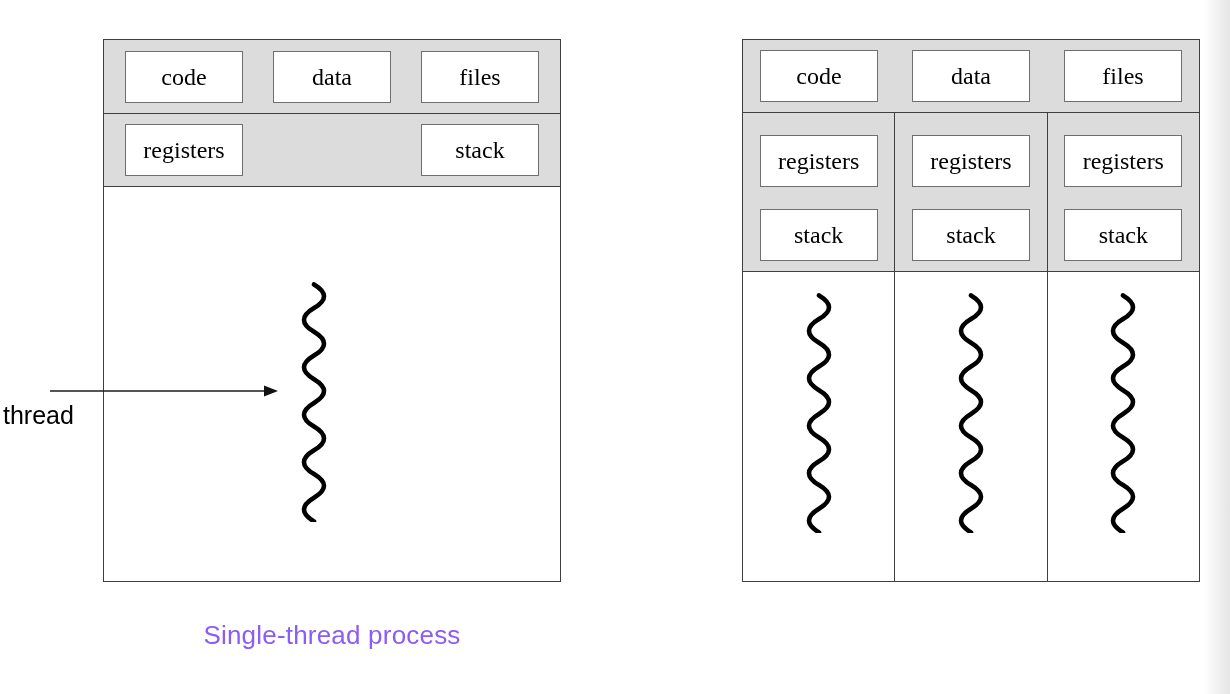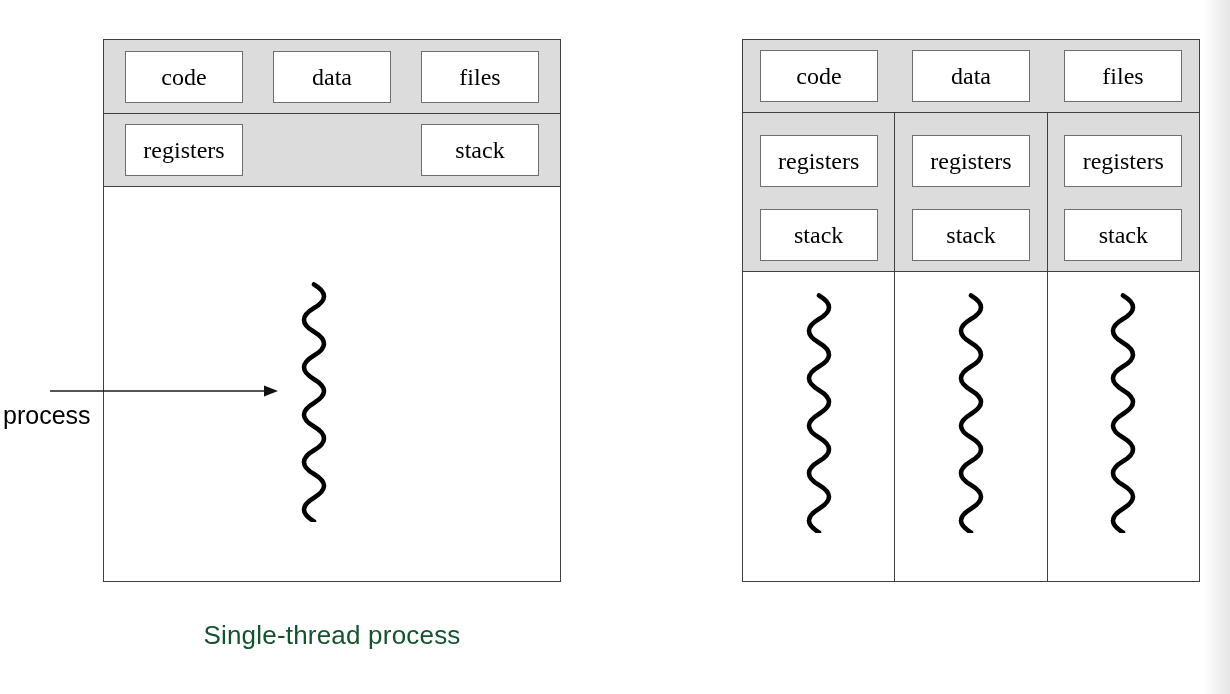--- a/index.html
+++ b/index.html
@@ -66,21 +66,21 @@
   #right-diagram .band-mid .cell{
     flex-direction:column;align-items:center;
     padding-top:11px;row-gap:22px;
   }
   #right-diagram .thread-cols{flex:1;background:#ffffff;}
   #right-diagram .thread-cols .cell{align-items:flex-start;padding-top:21px;}
   
   .caption{
     position:absolute;top:620px;width:458px;
     text-align:center;
-    font-size:26px;color:#14532d;
+    font-size:26px;color:#8b5cf6;
     letter-spacing:0.2px;
   }
   #caption-left{left:103px;}
   #caption-right{left:742px;}
   .thread-label{
     position:absolute;left:3px;top:403px;
     font-size:25px;color:var(--ink);line-height:1;
   }
   .arrow-svg{position:absolute;left:45px;top:381px;}
 </style>
@@ -105,21 +105,21 @@
       <svg class="squiggle" width="30" height="240" viewBox="0 0 30 240">
         <path d="M15 2.4 q20 11.85 0 23.7 q-20 11.85 0 23.7 q20 11.85 0 23.7 q-20 11.85 0 23.7 q20 11.85 0 23.7 q-20 11.85 0 23.7 q20 11.85 0 23.7 q-20 11.85 0 23.7 q20 11.85 0 23.7 q-20 11.85 0 23.7" fill="none" stroke="#000000" stroke-width="4.6" stroke-linecap="round"></path>
       </svg>
     </div>
   </div>
 
   <svg class="arrow-svg" width="240" height="20" viewBox="0 0 240 20">
     <line x1="5" y1="10" x2="221" y2="10" stroke="#1c1c1c" stroke-width="1.4"></line>
     <polygon points="219,4.4 233,10 219,15.6" fill="#111111"></polygon>
   </svg>
-  <div class="thread-label">process</div>
+  <div class="thread-label">thread</div>
 
   <div class="diagram" id="right-diagram">
     <div class="band cols band-top">
       <div class="cell">
         <div class="wbox">code</div>
       </div>
       <div class="cell">
         <div class="wbox">data</div>
       </div>
       <div class="cell">

